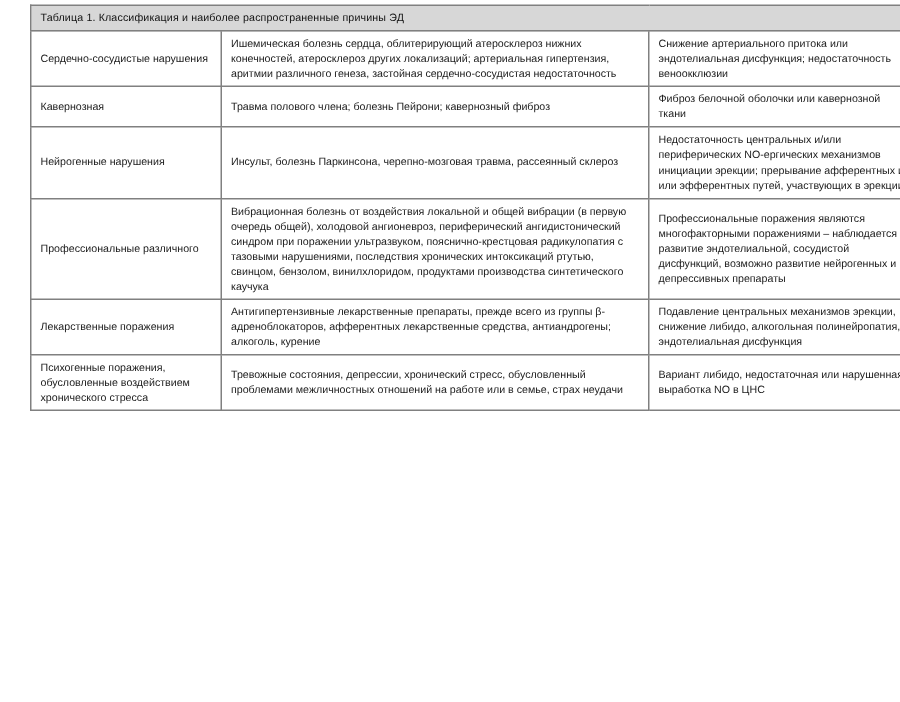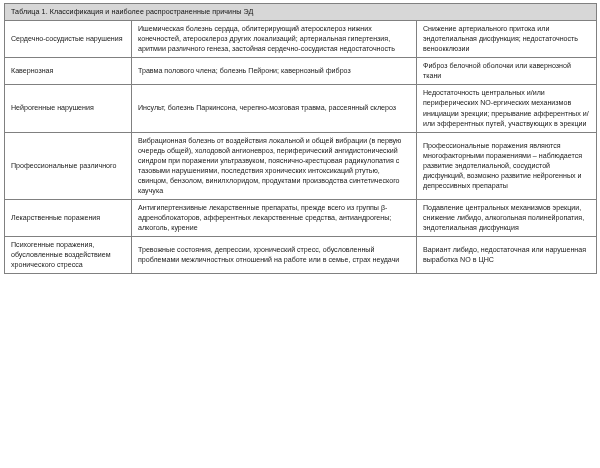--- a/index.html
+++ b/index.html
@@ -11,21 +11,21 @@
     width: 600px;
     height: 468px;
     font-family: "Liberation Sans", sans-serif;
     color: #1a1a1a;
     overflow: hidden;
   }
   #table-wrap {
     width: 600px;
     height: 468px;
     box-sizing: border-box;
-    padding: 3px 4px 3px 4px;
+    padding: 3px 4px 3px 20px;
     background: #ffffff;
   }
   table.classification-table {
     width: 592px;
     border-collapse: collapse;
     table-layout: fixed;
     border: 1px solid #4a4a4a;
   }
   table.classification-table td,
   table.classification-table th {

